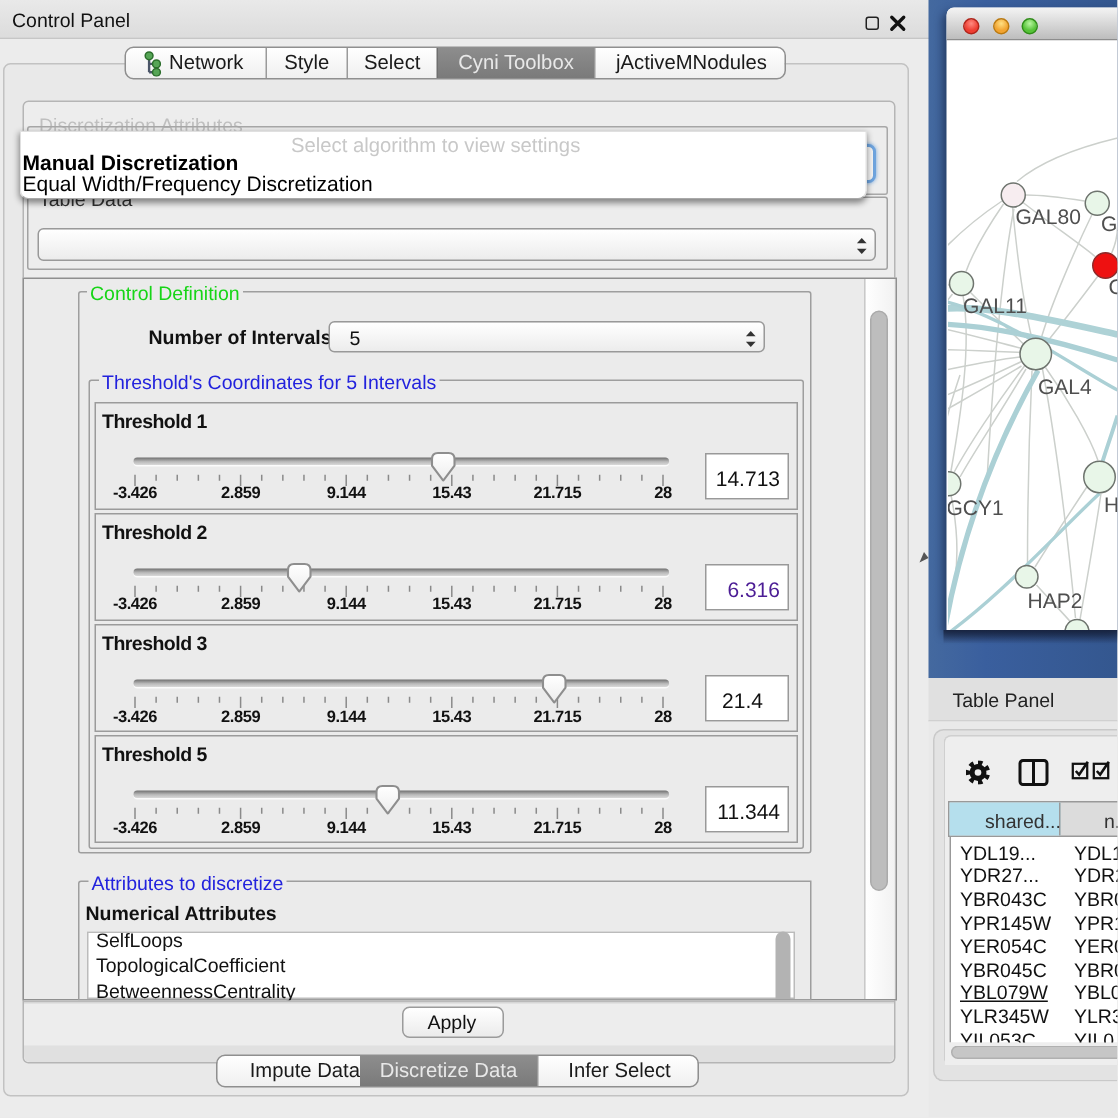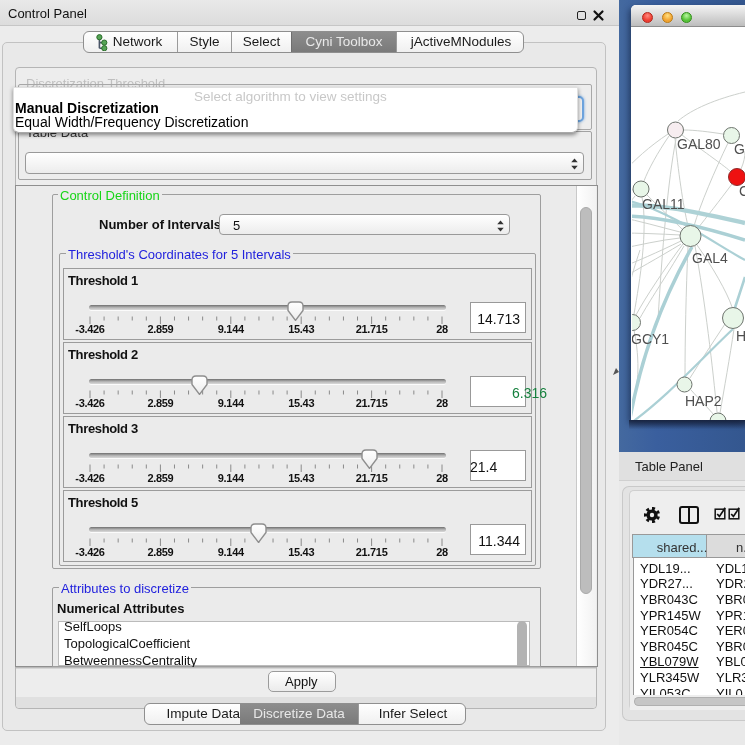--- a/index.html
+++ b/index.html
@@ -19,21 +19,21 @@
 <svg class="abs" style="left:592px;top:9px;" width="13" height="13" viewBox="0 0 13 13">
       <path d="M2.5,2.5 L10.5,10.5 M10.5,2.5 L2.5,10.5" stroke="#111" stroke-width="2.2" stroke-linecap="round"></path>
     </svg>
 
 <div class="abs" style="left:2px;top:42px;width:604px;height:689px;background:#e9e9e9;border:1px solid #c2c2c2;border-radius:5px;"></div>
 
 <div class="abs" style="left:15px;top:67px;width:582px;height:642px;background:#ededed;border:1px solid #b5b5b5;border-radius:4px;"></div>
 
 <div class="abs" style="left:16px;top:697px;width:580px;height:11px;background:#e0e0e0;border-radius:0 0 4px 4px;"></div>
 
-<div class="abs" style="left:26px;top:76px;font-size:13px;color:#bfbfbf;">Discretization Threshold</div>
+<div class="abs" style="left:26px;top:76px;font-size:13px;color:#bfbfbf;">Discretization Attributes</div>
 
 <div class="abs" style="left:18px;top:84px;width:574px;height:46px;border:1px solid #a8a8a8;border-radius:2px;"></div>
 
 <div class="abs" style="left:25px;top:96px;width:559px;height:26px;border:2px solid #6da3dd;border-radius:5px;box-shadow:0 0 3px #6da3dd;background:#f2f2f2;"></div>
 
 <div class="abs" style="left:18px;top:131px;width:574px;height:49px;border:1px solid #a2a2a2;border-radius:2px;"></div>
 <div class="abs" style="left:23px;top:125px;font-size:13px;color:#333;background:#ededed;padding:0 3px;">Table Data</div>
 <div class="abs combo" style="left:25px;top:152px;width:559px;height:22px;background:linear-gradient(#ffffff,#ececec);border:1px solid #999;border-radius:4px;"></div>
 <svg class="abs" style="left:570px;top:158px;" width="9" height="12" viewBox="0 0 10 13">
       <path d="M5,0.5 L8.6,4.5 L1.4,4.5 Z" fill="#333"></path>
@@ -150,21 +150,21 @@
       <defs>
         <linearGradient id="th1" x1="0" y1="0" x2="0" y2="1">
           <stop offset="0" stop-color="#ffffff"></stop>
           <stop offset="0.5" stop-color="#f6f6f6"></stop>
           <stop offset="1" stop-color="#ececec"></stop>
         </linearGradient>
       </defs>
       <path d="M1,5 Q1,1 5,1 L12,1 Q16,1 16,5 L16,9.5 L8.5,19.4 L1,9.5 Z" fill="url(#th1)" stroke="#8e8e8e" stroke-width="1.4"></path>
     </svg>
 <div class="abs" style="left:470px;top:375.6px;width:56px;height:31px;background:#fff;border:1px solid #999;"></div>
-<div class="abs" style="left:470px;top:384.6px;width:50px;font-size:14px;color:#15803d;padding-left:42px;">6.316</div>
+<div class="abs" style="left:470px;top:384.6px;width:50px;text-align:right;font-size:14px;color:#4c1d95;">6.316</div>
 
 <div class="abs" style="left:63px;top:415.7px;width:469px;height:72px;border:1px solid #9b9b9b;"></div>
 <div class="abs" style="left:68px;top:421.2px;font-size:13px;font-weight:bold;letter-spacing:-0.35px;color:#111;">Threshold 3</div>
 <div class="abs" style="left:89px;top:453.3px;width:357px;height:5px;background:linear-gradient(#6f6f6f,#b9b9b9 55%,#d9d9d9);border-radius:2.5px;box-shadow:0 1px 0 rgba(255,255,255,0.8);"></div>
 <svg class="abs" style="left:63px;top:463.7px;" width="469" height="10" viewBox="0 0 469 10">
       <line x1="27.00" y1="0.5" x2="27.00" y2="8" stroke="#8a8a8a" stroke-width="1"></line>
       <line x1="41.08" y1="0.5" x2="41.08" y2="4.5" stroke="#8a8a8a" stroke-width="1"></line>
       <line x1="55.16" y1="0.5" x2="55.16" y2="4.5" stroke="#8a8a8a" stroke-width="1"></line>
       <line x1="69.24" y1="0.5" x2="69.24" y2="4.5" stroke="#8a8a8a" stroke-width="1"></line>
       <line x1="83.32" y1="0.5" x2="83.32" y2="4.5" stroke="#8a8a8a" stroke-width="1"></line>
@@ -200,21 +200,21 @@
       <defs>
         <linearGradient id="th2" x1="0" y1="0" x2="0" y2="1">
           <stop offset="0" stop-color="#ffffff"></stop>
           <stop offset="0.5" stop-color="#f6f6f6"></stop>
           <stop offset="1" stop-color="#ececec"></stop>
         </linearGradient>
       </defs>
       <path d="M1,5 Q1,1 5,1 L12,1 Q16,1 16,5 L16,9.5 L8.5,19.4 L1,9.5 Z" fill="url(#th2)" stroke="#8e8e8e" stroke-width="1.4"></path>
     </svg>
 <div class="abs" style="left:470px;top:449.7px;width:56px;height:31px;background:#fff;border:1px solid #999;"></div>
-<div class="abs" style="left:470px;top:458.7px;width:50px;text-align:left;font-size:14px;color:#111;">21.4</div>
+<div class="abs" style="left:470px;top:458.7px;width:50px;text-align:center;font-size:14px;color:#111;">21.4</div>
 
 <div class="abs" style="left:63px;top:489.8px;width:469px;height:72px;border:1px solid #9b9b9b;"></div>
 <div class="abs" style="left:68px;top:495.3px;font-size:13px;font-weight:bold;letter-spacing:-0.35px;color:#111;">Threshold 5</div>
 <div class="abs" style="left:89px;top:527.4px;width:357px;height:5px;background:linear-gradient(#6f6f6f,#b9b9b9 55%,#d9d9d9);border-radius:2.5px;box-shadow:0 1px 0 rgba(255,255,255,0.8);"></div>
 <svg class="abs" style="left:63px;top:537.8px;" width="469" height="10" viewBox="0 0 469 10">
       <line x1="27.00" y1="0.5" x2="27.00" y2="8" stroke="#8a8a8a" stroke-width="1"></line>
       <line x1="41.08" y1="0.5" x2="41.08" y2="4.5" stroke="#8a8a8a" stroke-width="1"></line>
       <line x1="55.16" y1="0.5" x2="55.16" y2="4.5" stroke="#8a8a8a" stroke-width="1"></line>
       <line x1="69.24" y1="0.5" x2="69.24" y2="4.5" stroke="#8a8a8a" stroke-width="1"></line>
       <line x1="83.32" y1="0.5" x2="83.32" y2="4.5" stroke="#8a8a8a" stroke-width="1"></line>

